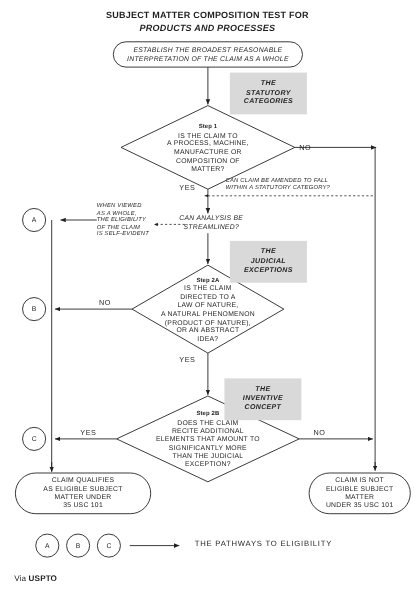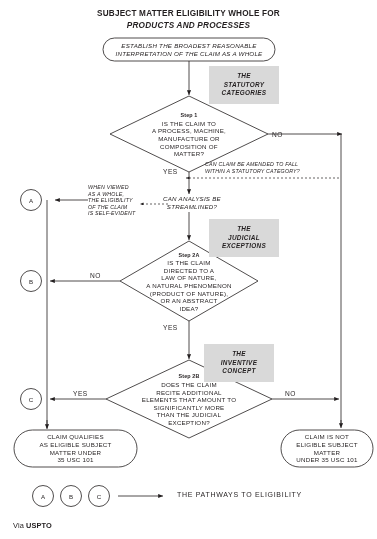--- a/index.html
+++ b/index.html
@@ -114,21 +114,21 @@
     display: block;
   }
   .cellwrap { width: 100%; }
 </style>
 </head>
 <body>
 
 <div id="canvas">
 
   <div class="title">
-    <span>SUBJECT MATTER ELIGIBILITY WHOLE FOR</span>
+    <span>SUBJECT MATTER COMPOSITION TEST FOR</span>
     <span class="l2">PRODUCTS AND PROCESSES</span>
   </div>
 
   <svg class="layer" viewBox="0 0 377 539">
     <defs>
       <marker id="arrow" markerWidth="7" markerHeight="7" refX="6" refY="2.6" orient="auto">
         <path d="M0,0 L6,2.6 L0,5.2 z" fill="#231f20"></path>
       </marker>
       <marker id="arrowS" markerWidth="6" markerHeight="6" refX="5" refY="2.1" orient="auto">
         <path d="M0,0 L5,2.1 L0,4.2 z" fill="#231f20"></path>

